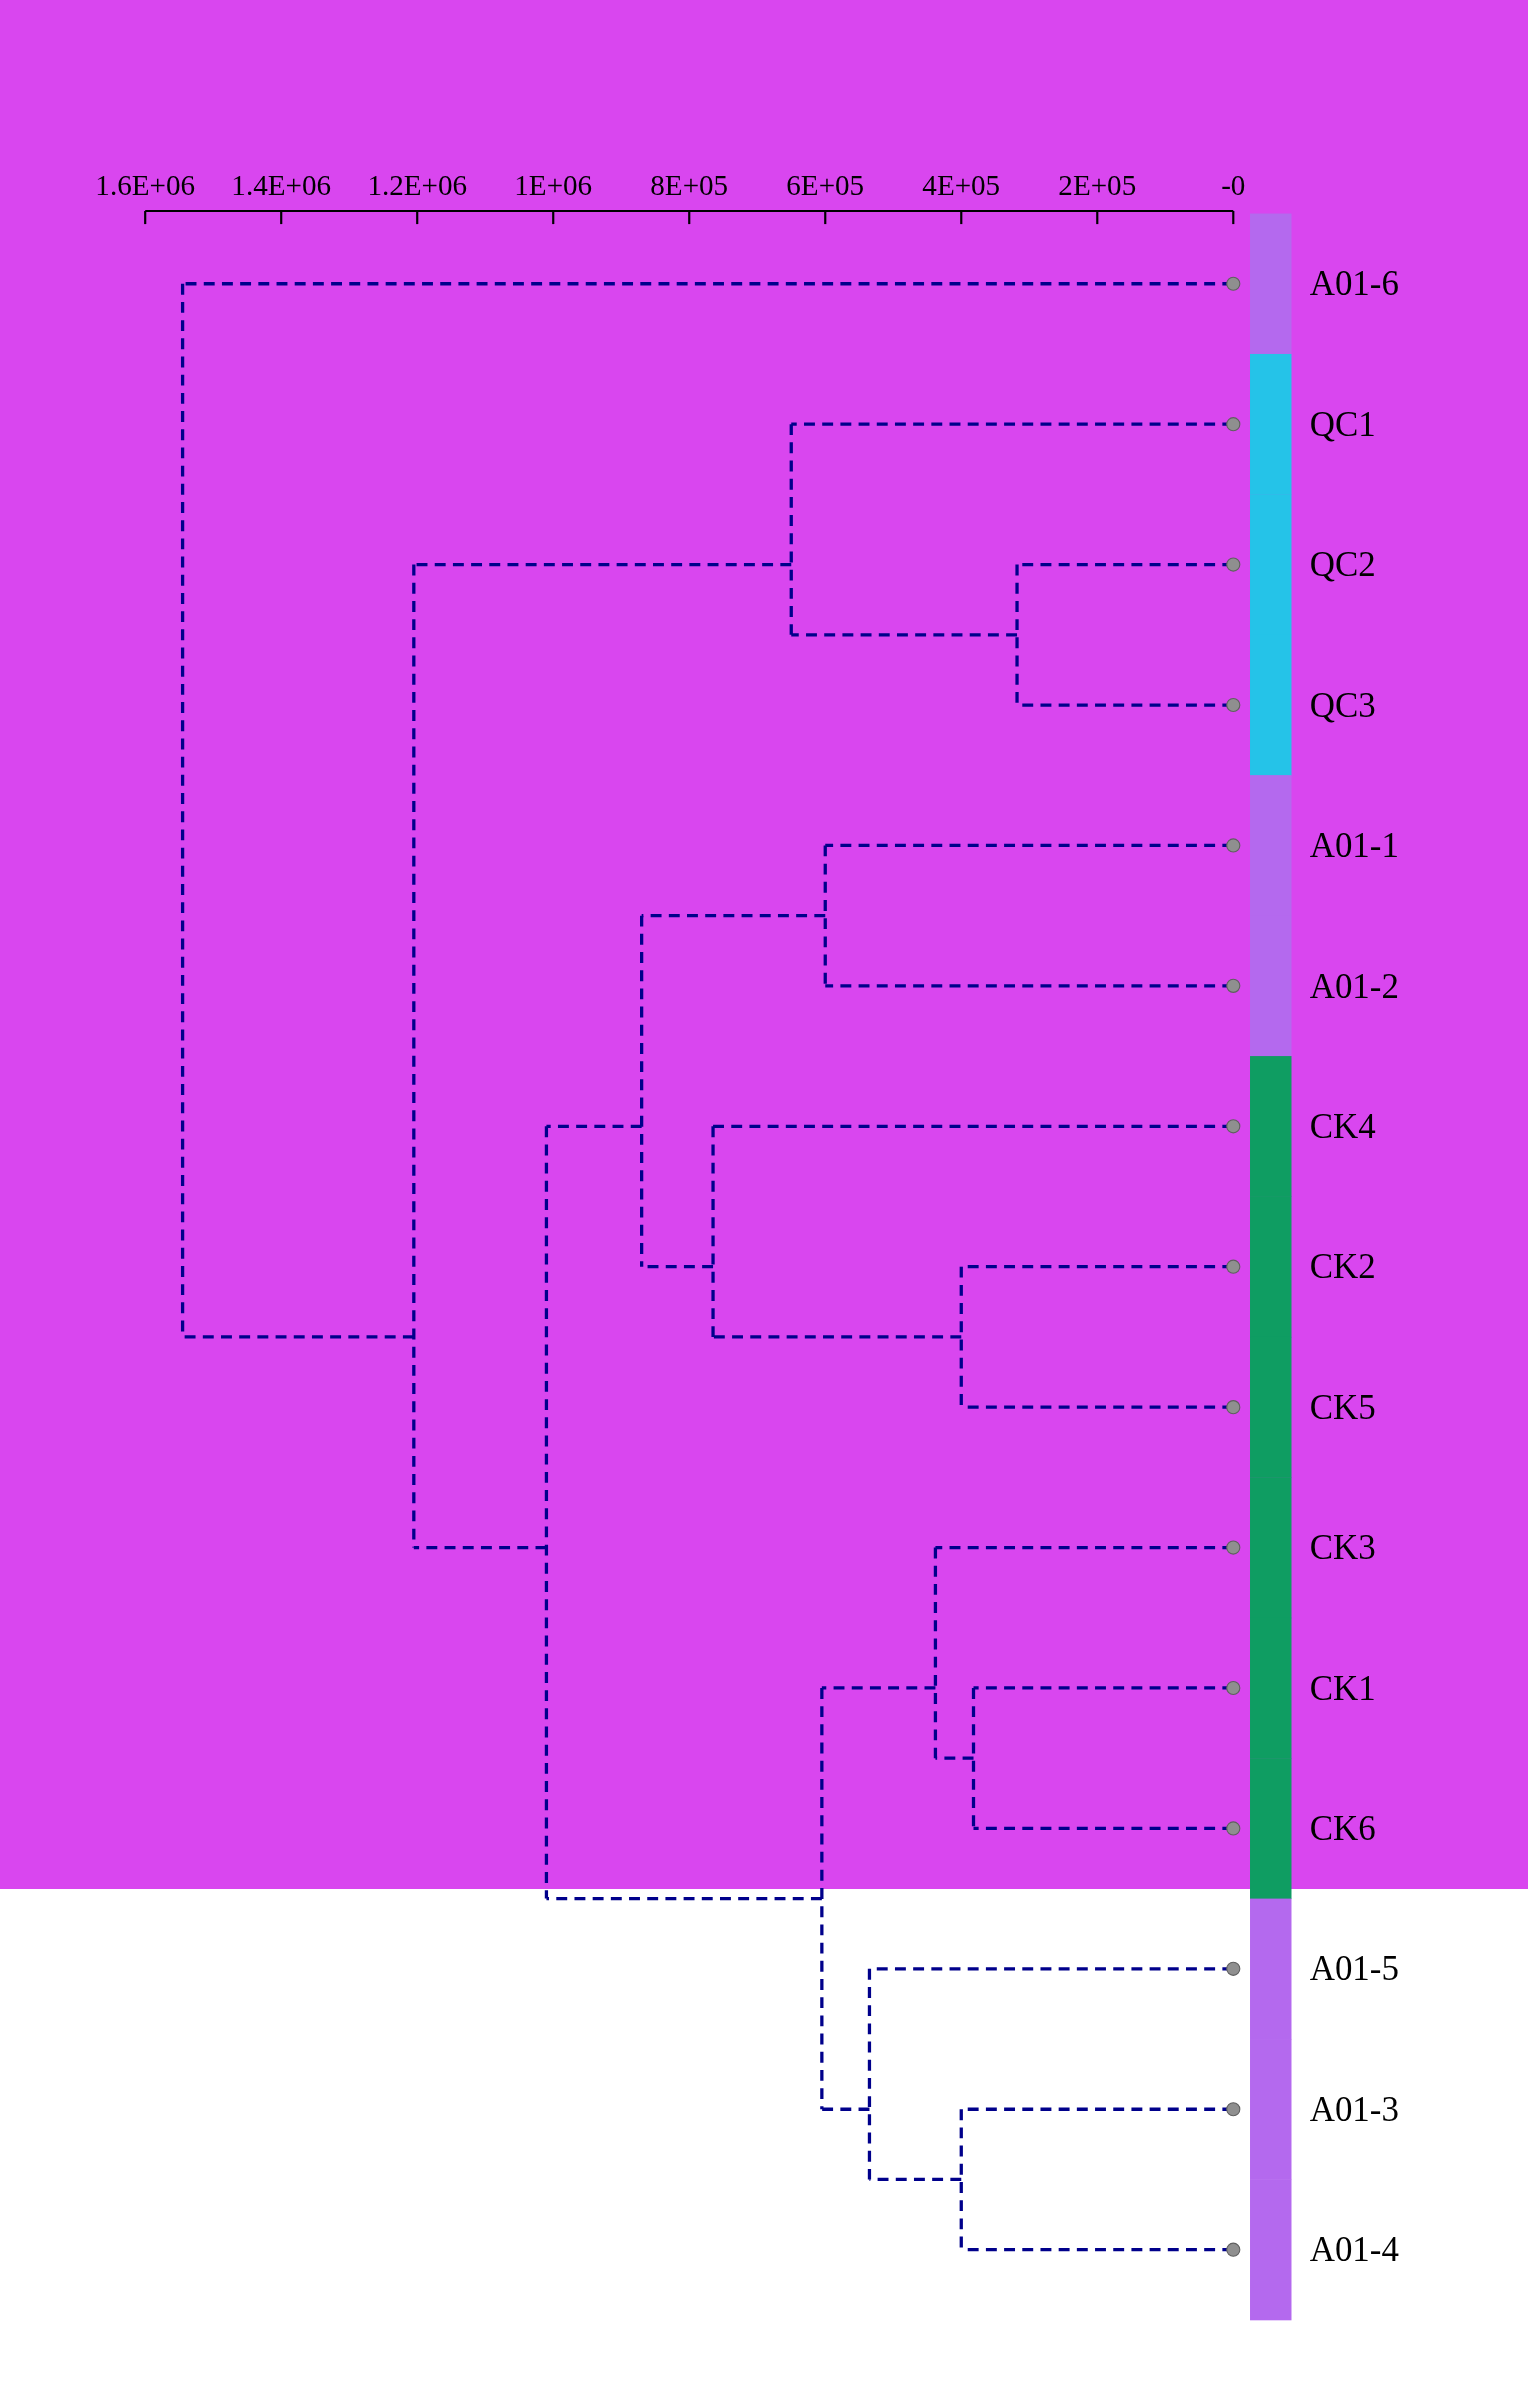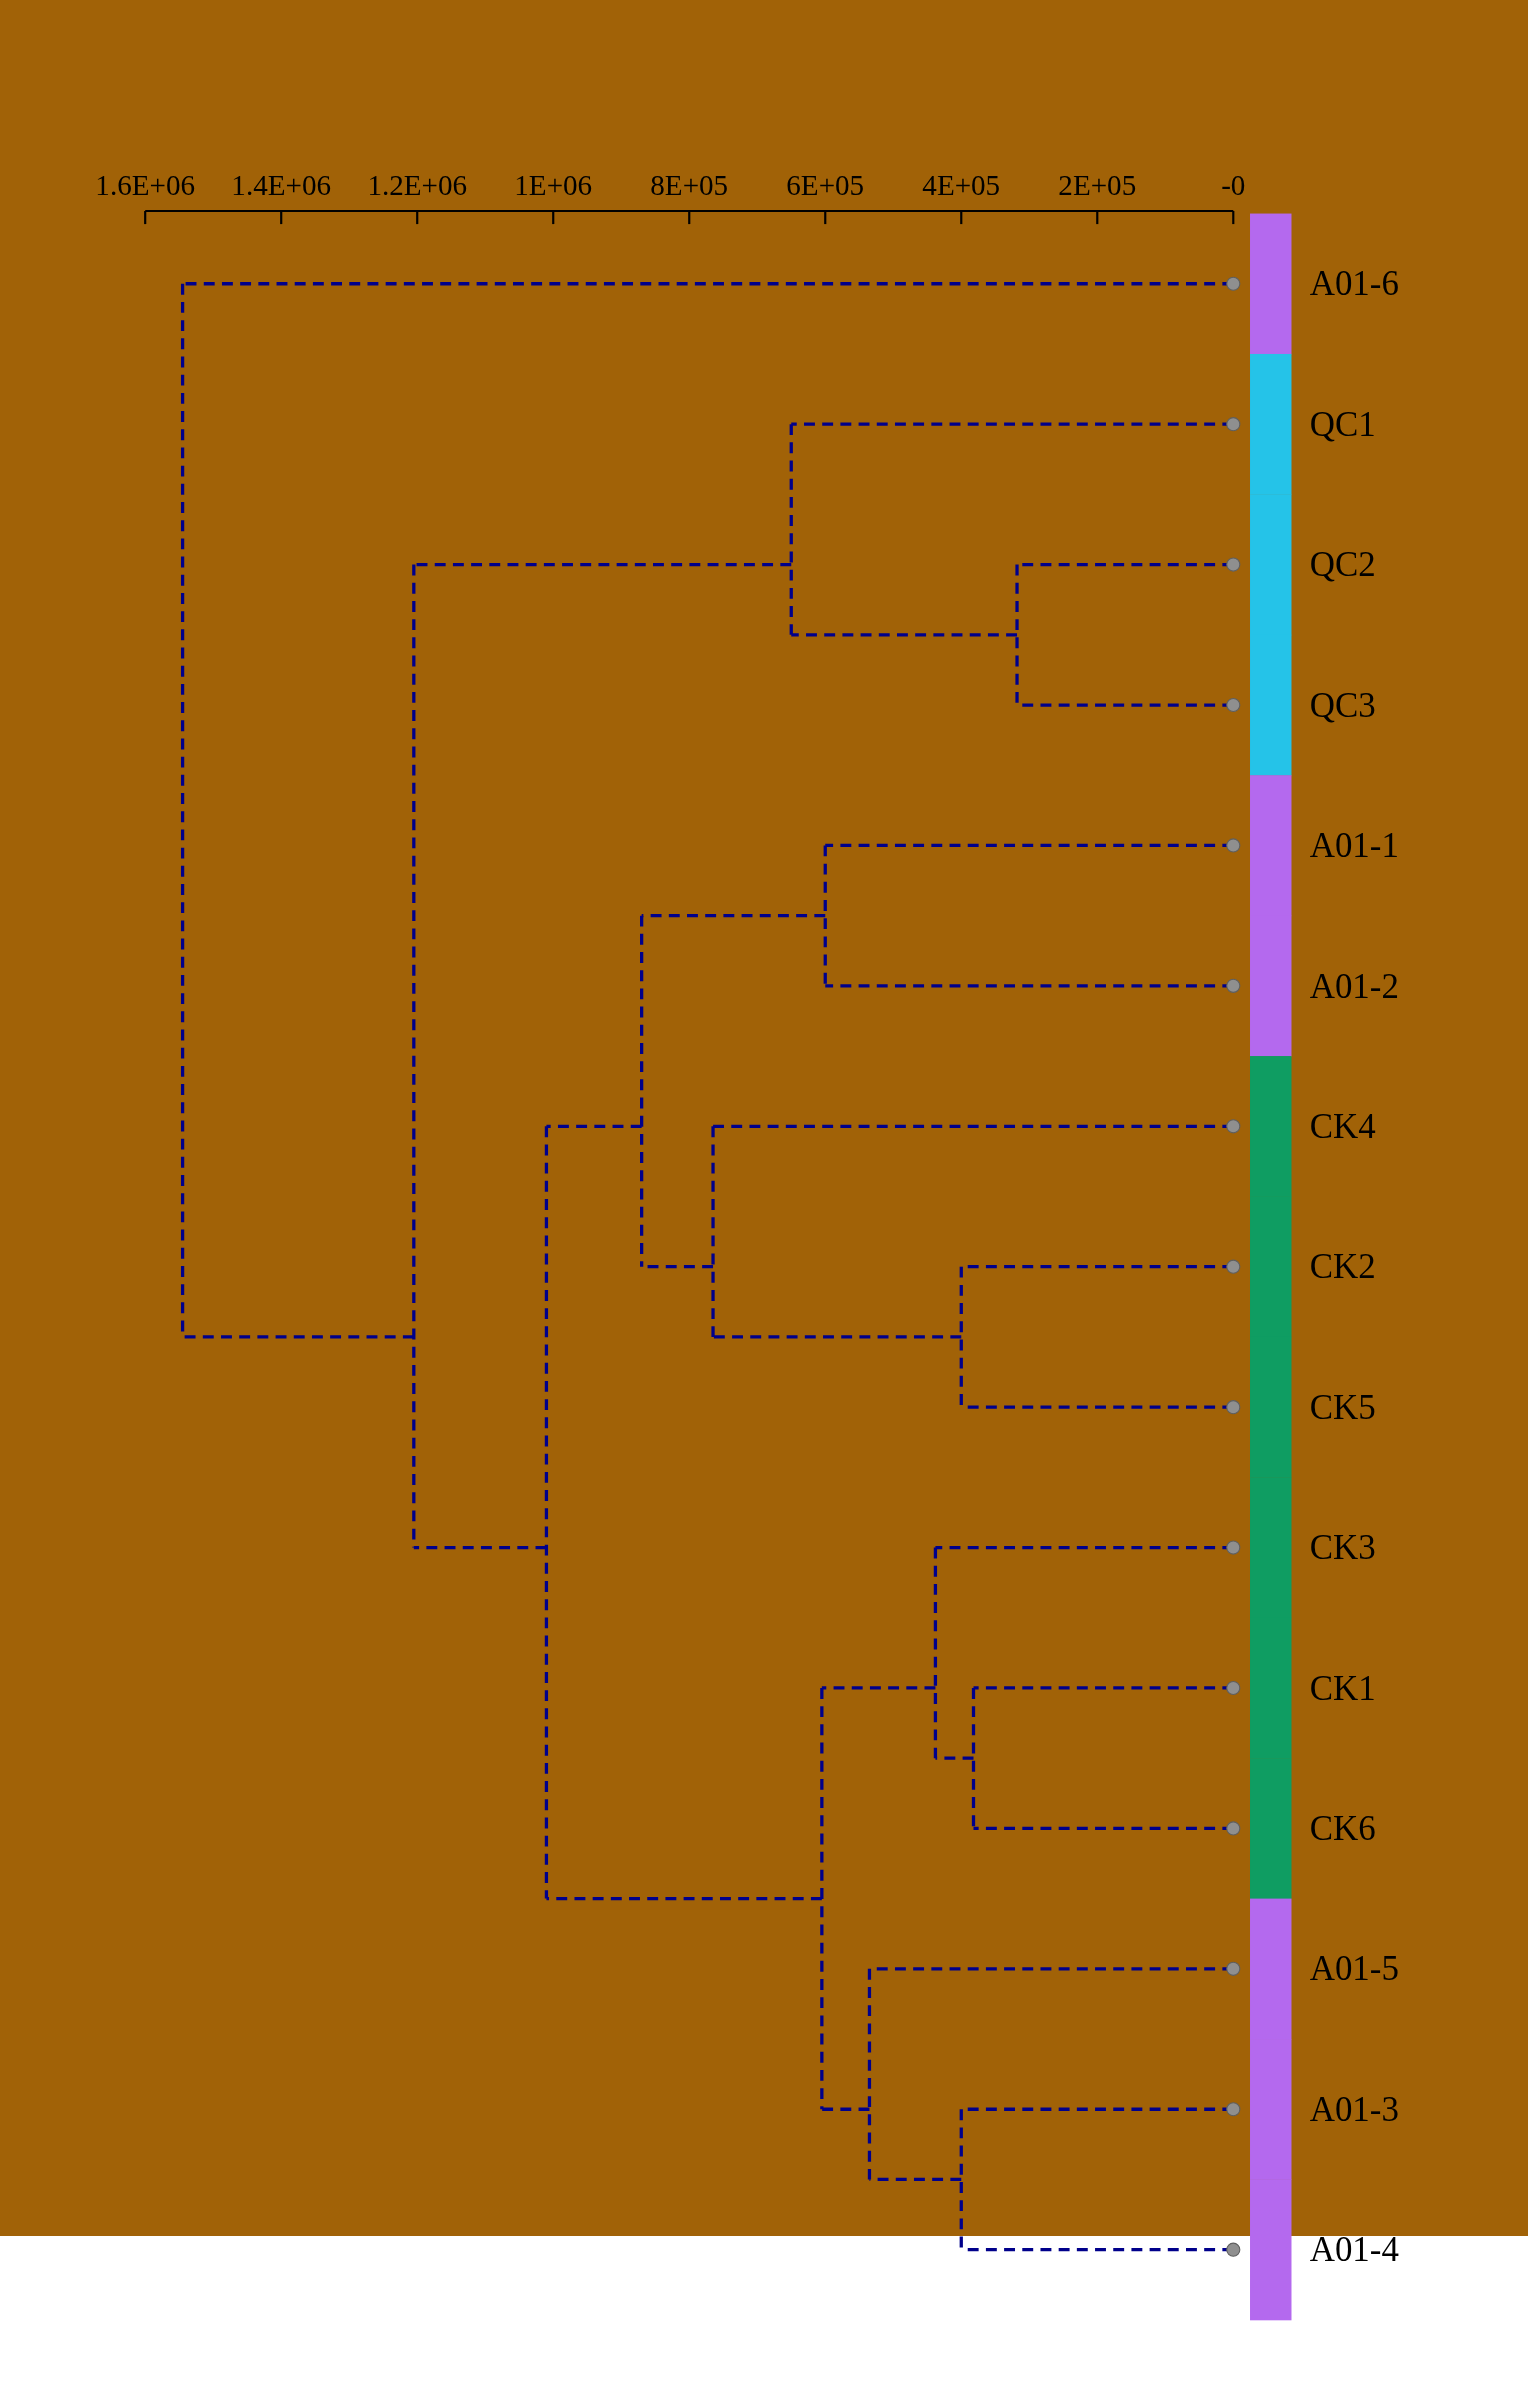--- a/index.html
+++ b/index.html
@@ -5,22 +5,22 @@
   html, body {
     margin: 0;
     padding: 0;
     background: #ffffff;
     width: 1528px;
     height: 2401px;
     overflow: hidden;
   }
   .figure {
     width: 1528px;
-    height: 2236px;
-    background: #a16207;
+    height: 1889px;
+    background: #d946ef;
   }
   svg {
     display: block;
   }
   svg text {
     font-family: "Liberation Serif", "DejaVu Serif", serif;
   }
 </style>
 </head>
 <body>

